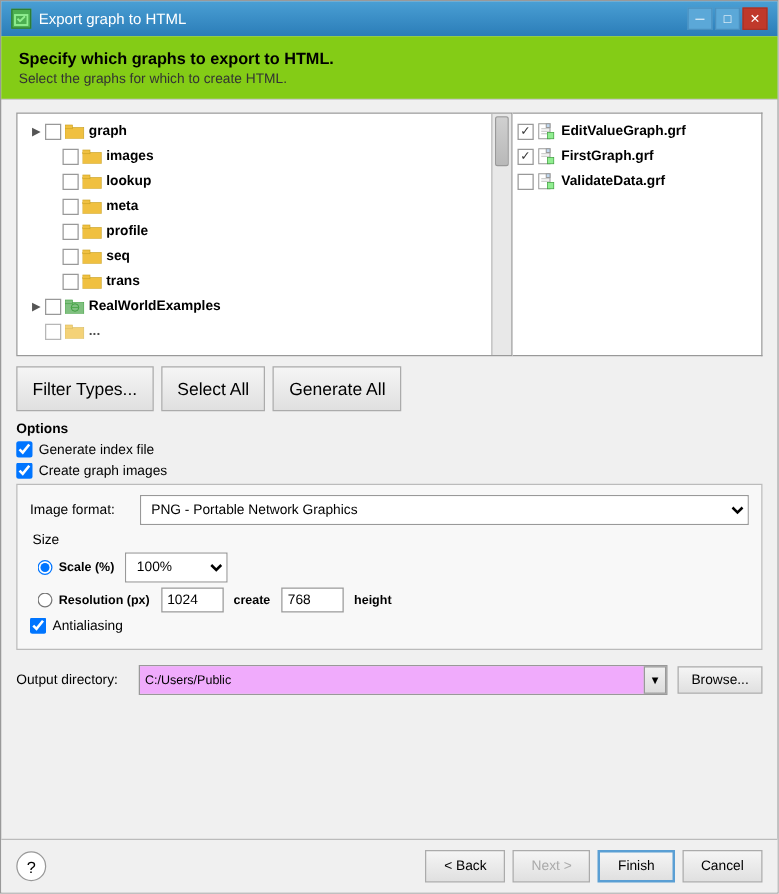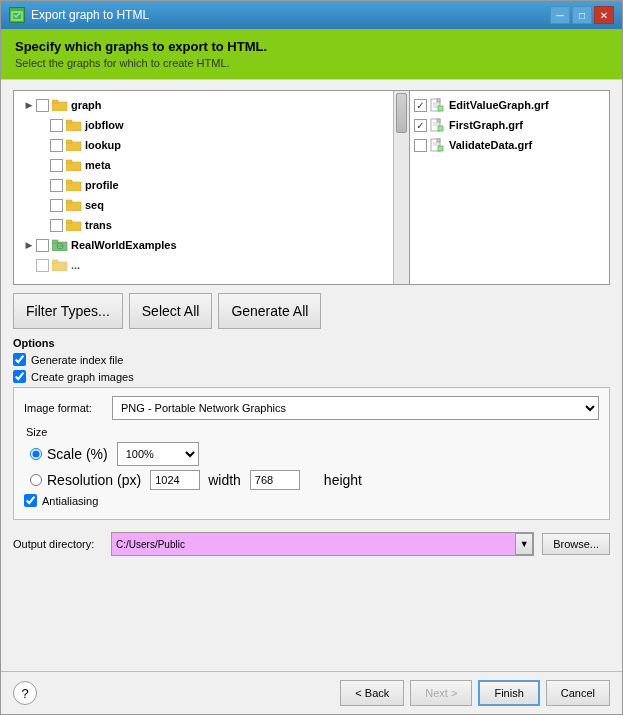--- a/index.html
+++ b/index.html
@@ -243,21 +243,21 @@
       display: flex;
       align-items: center;
       gap: 5px;
       margin-bottom: 4px;
       margin-left: 6px;
     }
     .radio-row input[type=radio] {
       width: 12px;
       height: 12px;
     }
-    .radio-label { font-size: 14px; }
+    .radio-label { font-size: 10px; font-weight: bold; }
     .text-input {
       height: 20px;
       border: 1px solid #999;
       background: white;
       font-size: 11px;
       padding: 0 4px;
     }
     .output-row {
       display: flex;
       align-items: center;
@@ -416,21 +416,21 @@
           <div class="tree-item">
             <span class="tree-indent" style="width:18px"></span>
             <span class="tree-arrow" style="width:14px"></span>
             <span class="cb"></span>
             <span class="folder-icon">
               <svg class="folder-svg" viewBox="0 0 16 12">
                 <rect x="0" y="3" width="15" height="9" fill="#f0c040" stroke="#c8a020" stroke-width="0.5"></rect>
                 <rect x="0" y="1" width="6" height="3" fill="#f0c040" stroke="#c8a020" stroke-width="0.5"></rect>
               </svg>
             </span>
-            <span class="tree-label">jobflow</span>
+            <span class="tree-label">images</span>
           </div>
 
           <div class="tree-item">
             <span class="tree-indent" style="width:18px"></span>
             <span class="tree-arrow" style="width:14px"></span>
             <span class="cb"></span>
             <span class="folder-icon">
               <svg class="folder-svg" viewBox="0 0 16 12">
                 <rect x="0" y="3" width="15" height="9" fill="#f0c040" stroke="#c8a020" stroke-width="0.5"></rect>
                 <rect x="0" y="1" width="6" height="3" fill="#f0c040" stroke="#c8a020" stroke-width="0.5"></rect>
@@ -615,23 +615,23 @@
                 <option>125%</option>
                 <option>150%</option>
               </select>
             </div>
           </div>
 
           <div class="radio-row">
             <input type="radio" name="sizeType" id="resRadio" style="">
             <label for="resRadio" class="radio-label">Resolution (px)</label>
             <input type="text" class="text-input" style="width: 50px; margin-left: 4px;" value="1024">
-            <span class="radio-label" style="margin-left:3px">width</span>
+            <span class="radio-label" style="margin-left:3px">create</span>
             <input type="text" class="text-input" style="width: 50px; margin-left: 4px;" value="768">
-            <span class="radio-label" style="margin-left:19px">height</span>
+            <span class="radio-label" style="margin-left:3px">height</span>
           </div>
         </div>
 
         <div class="checkbox-row" style="margin-top:4px">
           <input type="checkbox" id="antialias" checked="" style="">
           <label for="antialias" class="checkbox-label">Antialiasing</label>
         </div>
       </div>
     </div>
 

